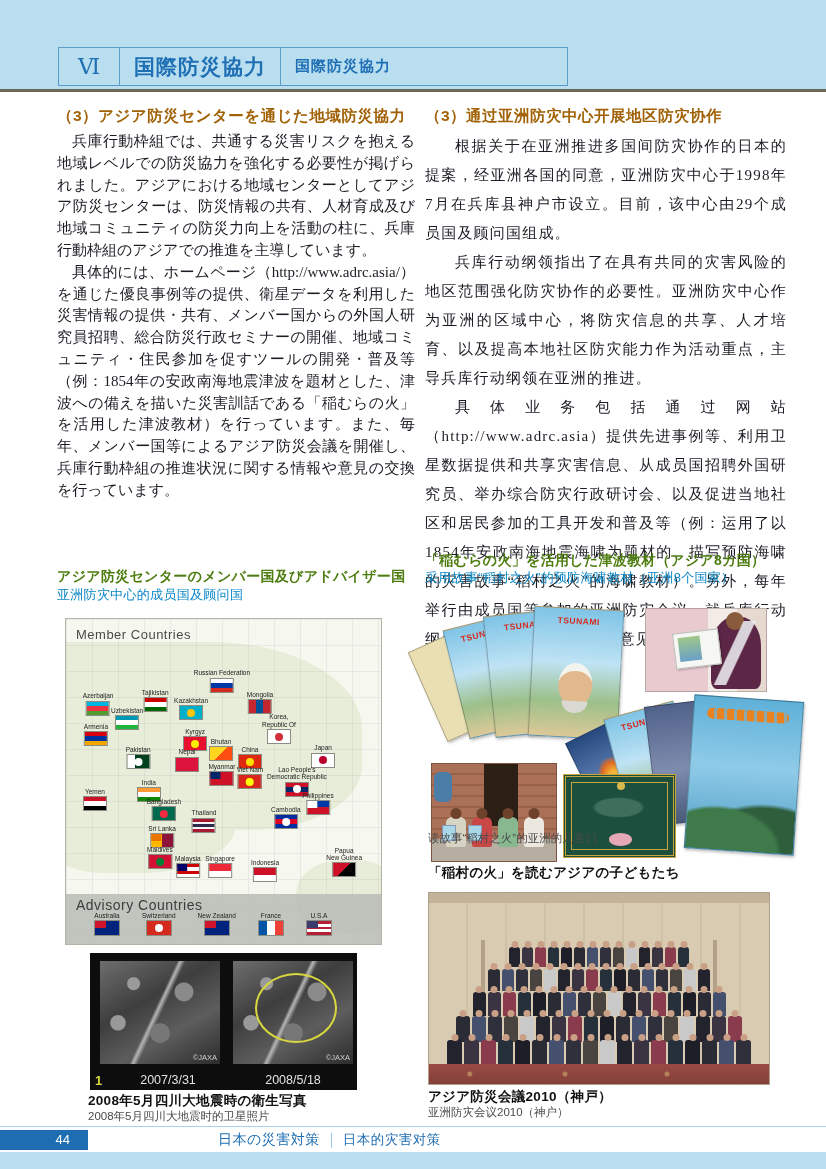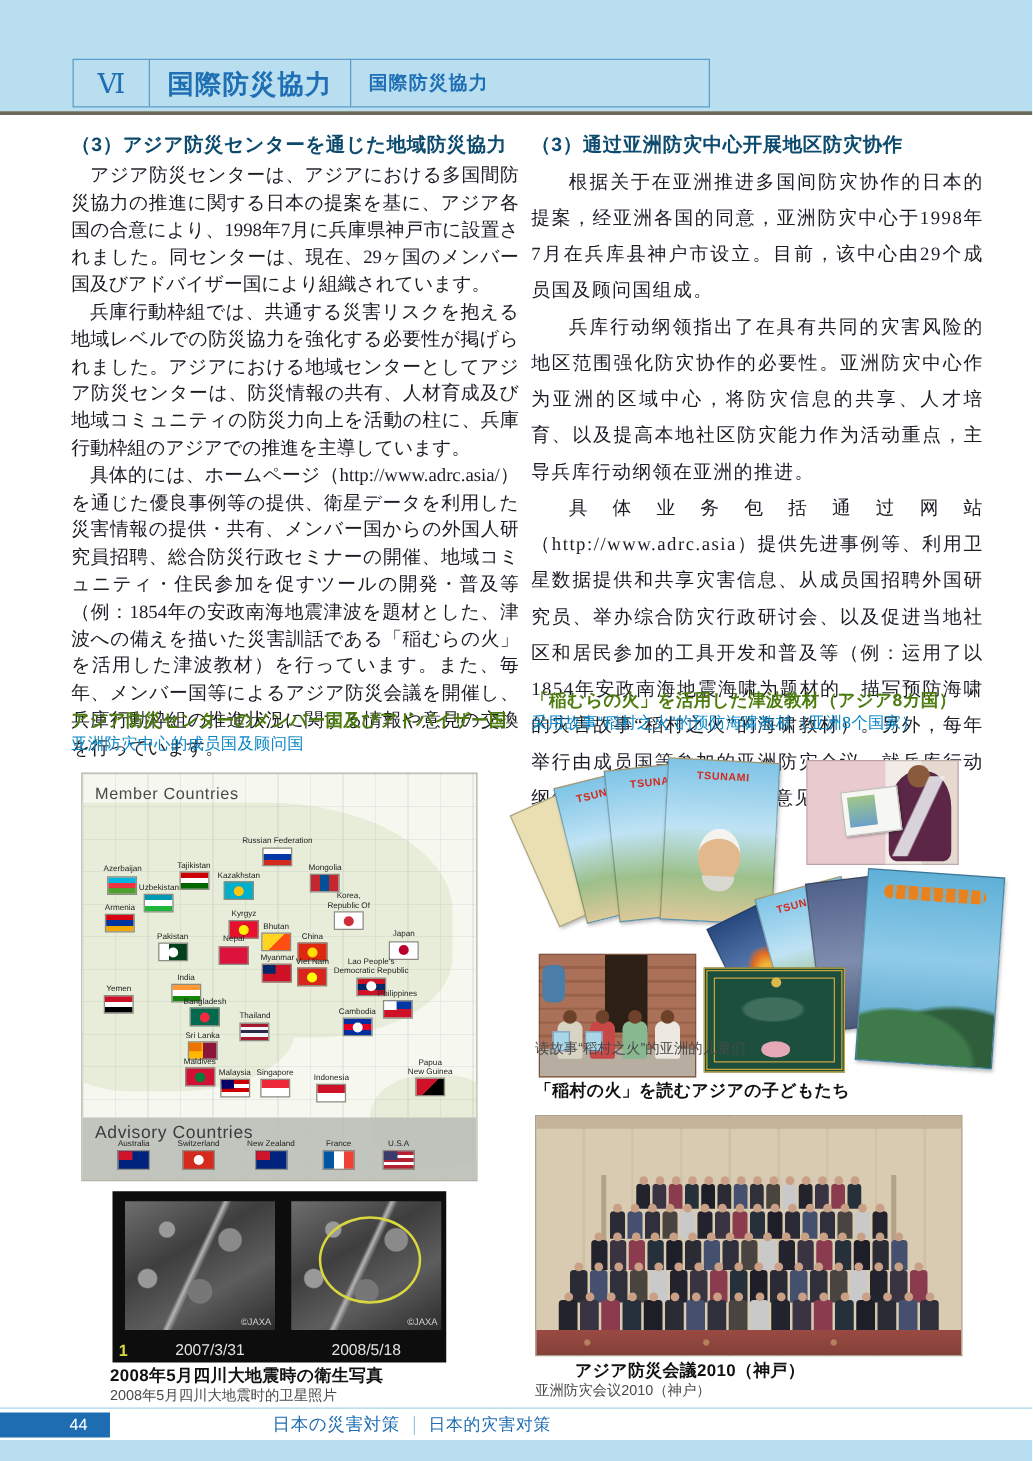--- a/index.html
+++ b/index.html
@@ -9,21 +9,21 @@
   
   .header-band{position:absolute;left:0;top:0;width:826px;height:89px;background:#b9def0;}
   .header-rule{position:absolute;left:0;top:89px;width:826px;height:3px;background:#6b6a58;}
   .header-box{position:absolute;left:58px;top:47px;width:508px;height:37px;border:1px solid #5b9bc8;display:flex;align-items:stretch;}
   .hb-cell{display:flex;align-items:center;color:#1f6fb4;}
   .hb-num{width:60px;justify-content:center;font-size:22px;border-right:1px solid #5b9bc8;font-family:"Liberation Serif","DejaVu Serif",serif;}
   .hb-ja{padding:0 14px;font-size:21px;font-weight:bold;border-right:1px solid #5b9bc8;letter-spacing:1px;}
   .hb-zh{padding:0 14px;font-size:15px;font-weight:bold;letter-spacing:1px;}
 
   
-  .col-heading{position:absolute;font-size:15.5px;font-weight:bold;color:#0c4a6e;letter-spacing:.5px;}
+  .col-heading{position:absolute;font-size:15.5px;font-weight:bold;color:#a16207;letter-spacing:.5px;}
   .body-text{position:absolute;font-family:"Liberation Serif","DejaVu Serif",serif;color:#1c1d24;text-align:justify;}
   .body-text p{margin:0;}
   .jp-body{font-size:15px;line-height:21.8px;}
   .jp-body p{text-indent:1em;}
   .cn-body{font-size:15px;line-height:29px;letter-spacing:.08em;}
   .cn-body p{text-indent:2em;}
 
   .fig-title-ja{position:absolute;font-size:14px;font-weight:bold;color:#4d7c0f;letter-spacing:.3px;}
   .fig-title-zh{position:absolute;font-size:13px;color:#0a86c6;letter-spacing:.3px;}
   .fig-cap-ja{position:absolute;font-size:13.5px;font-weight:bold;color:#111;letter-spacing:.3px;}
@@ -129,21 +129,20 @@
   <div class="header-band"></div>
   <div class="header-box">
     <div class="hb-cell hb-num">Ⅵ</div>
     <div class="hb-cell hb-ja">国際防災協力</div>
     <div class="hb-cell hb-zh">国際防災協力</div>
   </div>
   <div class="header-rule"></div>
 
   <div class="col-heading" style="left:57px;top:106px;width:360px;">（3）アジア防災センターを通じた地域防災協力</div>
   <div class="body-text jp-body" style="left:57px;top:131px;width:358px;">
-      <p>アジア防災センターは、アジアにおける多国間防災協力の推進に関する日本の提案を基に、アジア各国の合意により、1998年7月に兵庫県神戸市に設置されました。同センターは、現在、29ヶ国のメンバー国及びアドバイザー国により組織されています。</p>
       <p>兵庫行動枠組では、共通する災害リスクを抱える地域レベルでの防災協力を強化する必要性が掲げられました。アジアにおける地域センターとしてアジア防災センターは、防災情報の共有、人材育成及び地域コミュニティの防災力向上を活動の柱に、兵庫行動枠組のアジアでの推進を主導しています。</p>
       <p>具体的には、ホームページ（http://www.adrc.asia/）を通じた優良事例等の提供、衛星データを利用した災害情報の提供・共有、メンバー国からの外国人研究員招聘、総合防災行政セミナーの開催、地域コミュニティ・住民参加を促すツールの開発・普及等（例：1854年の安政南海地震津波を題材とした、津波への備えを描いた災害訓話である「稲むらの火」を活用した津波教材）を行っています。また、毎年、メンバー国等によるアジア防災会議を開催し、兵庫行動枠組の推進状況に関する情報や意見の交換を行っています。</p>
     </div>
 
   <div class="fig-title-ja" style="left:57px;top:568px;">アジア防災センターのメンバー国及びアドバイザー国</div>
   <div class="fig-title-zh" style="left:57px;top:586px;">亚洲防灾中心的成员国及顾问国</div>
 
   <div class="map">
     <div class="landmass"></div>
     <div class="landmass2"></div>
@@ -432,21 +431,21 @@
     <div class="pole" style="right:52px;"></div>
     <div id="conference-crowd">
         <div class="crowd-row" style="top: 54px;"><span class="person" style="width: 11px; height: 20px; background: rgb(35, 35, 46);"><i></i></span><span class="person" style="width: 11px; height: 20px; background: rgb(58, 52, 66);"><i></i></span><span class="person" style="width: 11px; height: 20px; background: rgb(138, 59, 78);"><i></i></span><span class="person" style="width: 11px; height: 20px; background: rgb(38, 48, 58);"><i></i></span><span class="person" style="width: 11px; height: 20px; background: rgb(30, 30, 40);"><i></i></span><span class="person" style="width: 11px; height: 20px; background: rgb(43, 43, 54);"><i></i></span><span class="person" style="width: 11px; height: 20px; background: rgb(68, 80, 110);"><i></i></span><span class="person" style="width: 11px; height: 20px; background: rgb(48, 48, 60);"><i></i></span><span class="person" style="width: 11px; height: 20px; background: rgb(74, 68, 64);"><i></i></span><span class="person" style="width: 11px; height: 20px; background: rgb(201, 201, 201);"><i></i></span><span class="person" style="width: 11px; height: 20px; background: rgb(35, 35, 46);"><i></i></span><span class="person" style="width: 11px; height: 20px; background: rgb(58, 52, 66);"><i></i></span><span class="person" style="width: 11px; height: 20px; background: rgb(138, 59, 78);"><i></i></span><span class="person" style="width: 11px; height: 20px; background: rgb(38, 48, 58);"><i></i></span></div>
         <div class="crowd-row" style="top: 76px;"><span class="person" style="width: 12px; height: 22px; background: rgb(43, 43, 54);"><i></i></span><span class="person" style="width: 12px; height: 22px; background: rgb(68, 80, 110);"><i></i></span><span class="person" style="width: 12px; height: 22px; background: rgb(48, 48, 60);"><i></i></span><span class="person" style="width: 12px; height: 22px; background: rgb(74, 68, 64);"><i></i></span><span class="person" style="width: 12px; height: 22px; background: rgb(201, 201, 201);"><i></i></span><span class="person" style="width: 12px; height: 22px; background: rgb(35, 35, 46);"><i></i></span><span class="person" style="width: 12px; height: 22px; background: rgb(58, 52, 66);"><i></i></span><span class="person" style="width: 12px; height: 22px; background: rgb(138, 59, 78);"><i></i></span><span class="person" style="width: 12px; height: 22px; background: rgb(38, 48, 58);"><i></i></span><span class="person" style="width: 12px; height: 22px; background: rgb(30, 30, 40);"><i></i></span><span class="person" style="width: 12px; height: 22px; background: rgb(43, 43, 54);"><i></i></span><span class="person" style="width: 12px; height: 22px; background: rgb(68, 80, 110);"><i></i></span><span class="person" style="width: 12px; height: 22px; background: rgb(48, 48, 60);"><i></i></span><span class="person" style="width: 12px; height: 22px; background: rgb(74, 68, 64);"><i></i></span><span class="person" style="width: 12px; height: 22px; background: rgb(201, 201, 201);"><i></i></span><span class="person" style="width: 12px; height: 22px; background: rgb(35, 35, 46);"><i></i></span></div>
         <div class="crowd-row" style="top: 99px;"><span class="person" style="width: 13px; height: 24px; background: rgb(35, 35, 46);"><i></i></span><span class="person" style="width: 13px; height: 24px; background: rgb(58, 52, 66);"><i></i></span><span class="person" style="width: 13px; height: 24px; background: rgb(138, 59, 78);"><i></i></span><span class="person" style="width: 13px; height: 24px; background: rgb(38, 48, 58);"><i></i></span><span class="person" style="width: 13px; height: 24px; background: rgb(30, 30, 40);"><i></i></span><span class="person" style="width: 13px; height: 24px; background: rgb(43, 43, 54);"><i></i></span><span class="person" style="width: 13px; height: 24px; background: rgb(68, 80, 110);"><i></i></span><span class="person" style="width: 13px; height: 24px; background: rgb(48, 48, 60);"><i></i></span><span class="person" style="width: 13px; height: 24px; background: rgb(74, 68, 64);"><i></i></span><span class="person" style="width: 13px; height: 24px; background: rgb(201, 201, 201);"><i></i></span><span class="person" style="width: 13px; height: 24px; background: rgb(35, 35, 46);"><i></i></span><span class="person" style="width: 13px; height: 24px; background: rgb(58, 52, 66);"><i></i></span><span class="person" style="width: 13px; height: 24px; background: rgb(138, 59, 78);"><i></i></span><span class="person" style="width: 13px; height: 24px; background: rgb(38, 48, 58);"><i></i></span><span class="person" style="width: 13px; height: 24px; background: rgb(30, 30, 40);"><i></i></span><span class="person" style="width: 13px; height: 24px; background: rgb(43, 43, 54);"><i></i></span><span class="person" style="width: 13px; height: 24px; background: rgb(68, 80, 110);"><i></i></span></div>
         <div class="crowd-row" style="top: 123px;"><span class="person" style="width: 14px; height: 26px; background: rgb(43, 43, 54);"><i></i></span><span class="person" style="width: 14px; height: 26px; background: rgb(68, 80, 110);"><i></i></span><span class="person" style="width: 14px; height: 26px; background: rgb(48, 48, 60);"><i></i></span><span class="person" style="width: 14px; height: 26px; background: rgb(74, 68, 64);"><i></i></span><span class="person" style="width: 14px; height: 26px; background: rgb(201, 201, 201);"><i></i></span><span class="person" style="width: 14px; height: 26px; background: rgb(35, 35, 46);"><i></i></span><span class="person" style="width: 14px; height: 26px; background: rgb(58, 52, 66);"><i></i></span><span class="person" style="width: 14px; height: 26px; background: rgb(138, 59, 78);"><i></i></span><span class="person" style="width: 14px; height: 26px; background: rgb(38, 48, 58);"><i></i></span><span class="person" style="width: 14px; height: 26px; background: rgb(30, 30, 40);"><i></i></span><span class="person" style="width: 14px; height: 26px; background: rgb(43, 43, 54);"><i></i></span><span class="person" style="width: 14px; height: 26px; background: rgb(68, 80, 110);"><i></i></span><span class="person" style="width: 14px; height: 26px; background: rgb(48, 48, 60);"><i></i></span><span class="person" style="width: 14px; height: 26px; background: rgb(74, 68, 64);"><i></i></span><span class="person" style="width: 14px; height: 26px; background: rgb(201, 201, 201);"><i></i></span><span class="person" style="width: 14px; height: 26px; background: rgb(35, 35, 46);"><i></i></span><span class="person" style="width: 14px; height: 26px; background: rgb(58, 52, 66);"><i></i></span><span class="person" style="width: 14px; height: 26px; background: rgb(138, 59, 78);"><i></i></span></div>
         <div class="crowd-row" style="top: 147px;"><span class="person" style="width: 15px; height: 28px; background: rgb(35, 35, 46);"><i></i></span><span class="person" style="width: 15px; height: 28px; background: rgb(58, 52, 66);"><i></i></span><span class="person" style="width: 15px; height: 28px; background: rgb(138, 59, 78);"><i></i></span><span class="person" style="width: 15px; height: 28px; background: rgb(38, 48, 58);"><i></i></span><span class="person" style="width: 15px; height: 28px; background: rgb(30, 30, 40);"><i></i></span><span class="person" style="width: 15px; height: 28px; background: rgb(43, 43, 54);"><i></i></span><span class="person" style="width: 15px; height: 28px; background: rgb(68, 80, 110);"><i></i></span><span class="person" style="width: 15px; height: 28px; background: rgb(48, 48, 60);"><i></i></span><span class="person" style="width: 15px; height: 28px; background: rgb(74, 68, 64);"><i></i></span><span class="person" style="width: 15px; height: 28px; background: rgb(201, 201, 201);"><i></i></span><span class="person" style="width: 15px; height: 28px; background: rgb(35, 35, 46);"><i></i></span><span class="person" style="width: 15px; height: 28px; background: rgb(58, 52, 66);"><i></i></span><span class="person" style="width: 15px; height: 28px; background: rgb(138, 59, 78);"><i></i></span><span class="person" style="width: 15px; height: 28px; background: rgb(38, 48, 58);"><i></i></span><span class="person" style="width: 15px; height: 28px; background: rgb(30, 30, 40);"><i></i></span><span class="person" style="width: 15px; height: 28px; background: rgb(43, 43, 54);"><i></i></span><span class="person" style="width: 15px; height: 28px; background: rgb(68, 80, 110);"><i></i></span><span class="person" style="width: 15px; height: 28px; background: rgb(48, 48, 60);"><i></i></span></div>
       </div>
     <div class="carpet"></div>
   </div>
-  <div class="fig-cap-ja" style="left:428px;top:1088px;margin-left:32px;">アジア防災会議2010（神戸）</div>
+  <div class="fig-cap-ja" style="left:428px;top:1088px;">アジア防災会議2010（神戸）</div>
   <div class="fig-cap-zh" style="left:428px;top:1105px;">亚洲防灾会议2010（神户）</div>
 
   <div class="footer-rule"></div>
   <div class="page-num-box">44</div>
   <div class="footer-text">
     <span class="footer-ja">日本の災害対策</span>
     <span class="footer-div"></span>
     <span class="footer-zh">日本的灾害对策</span>
   </div>
   <div class="bottom-strip"></div>

